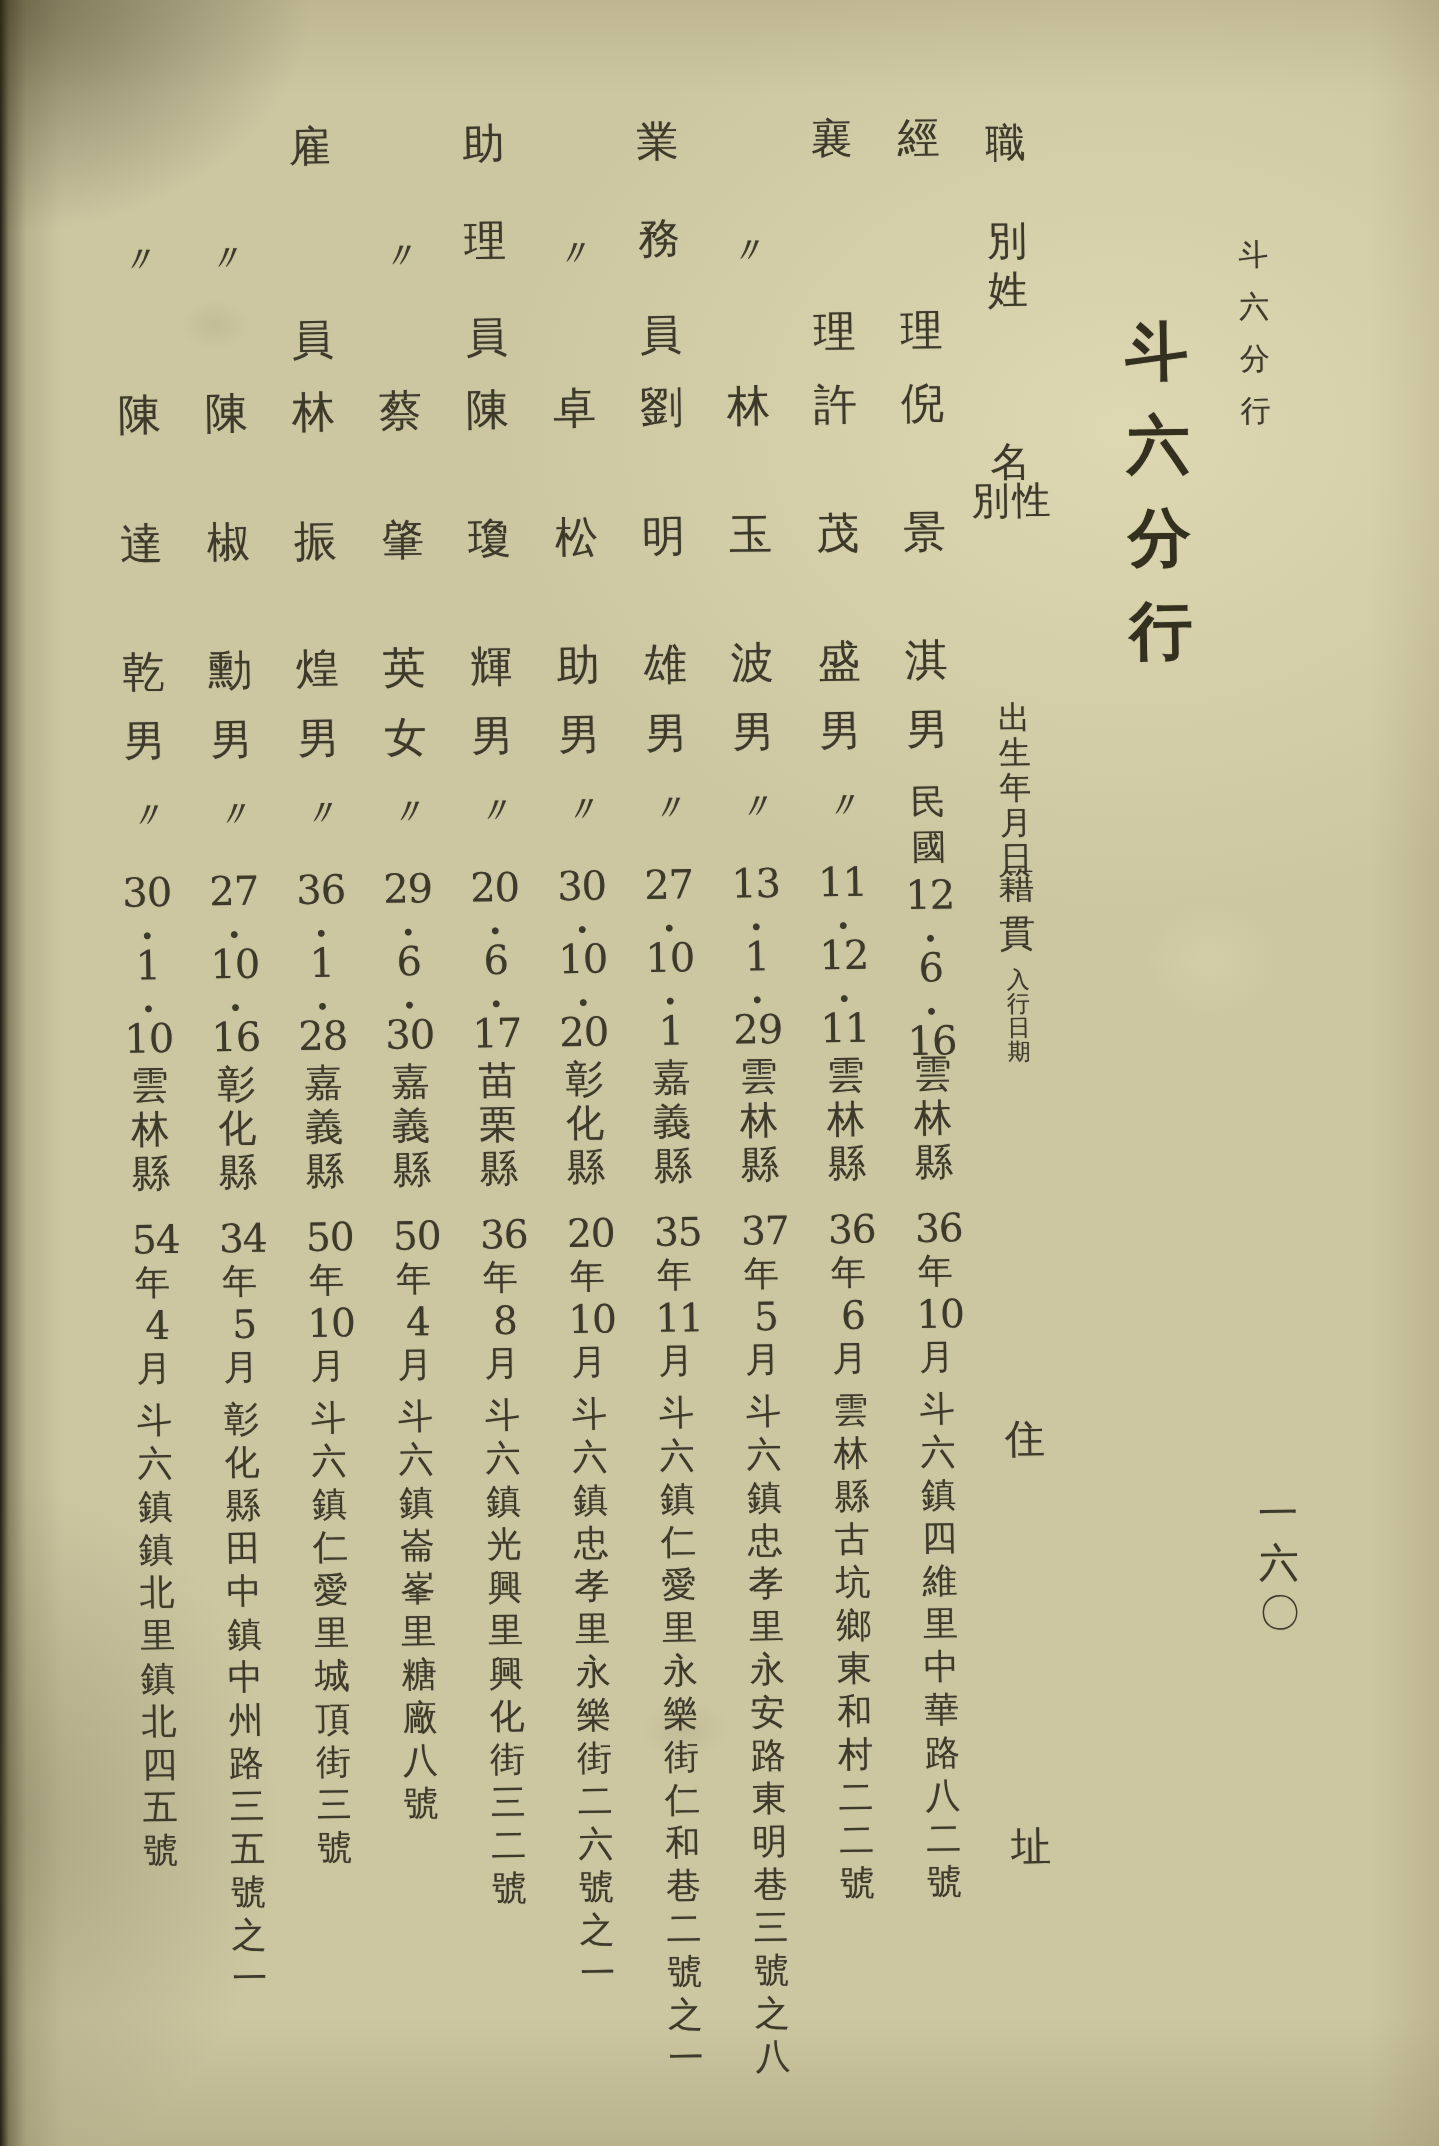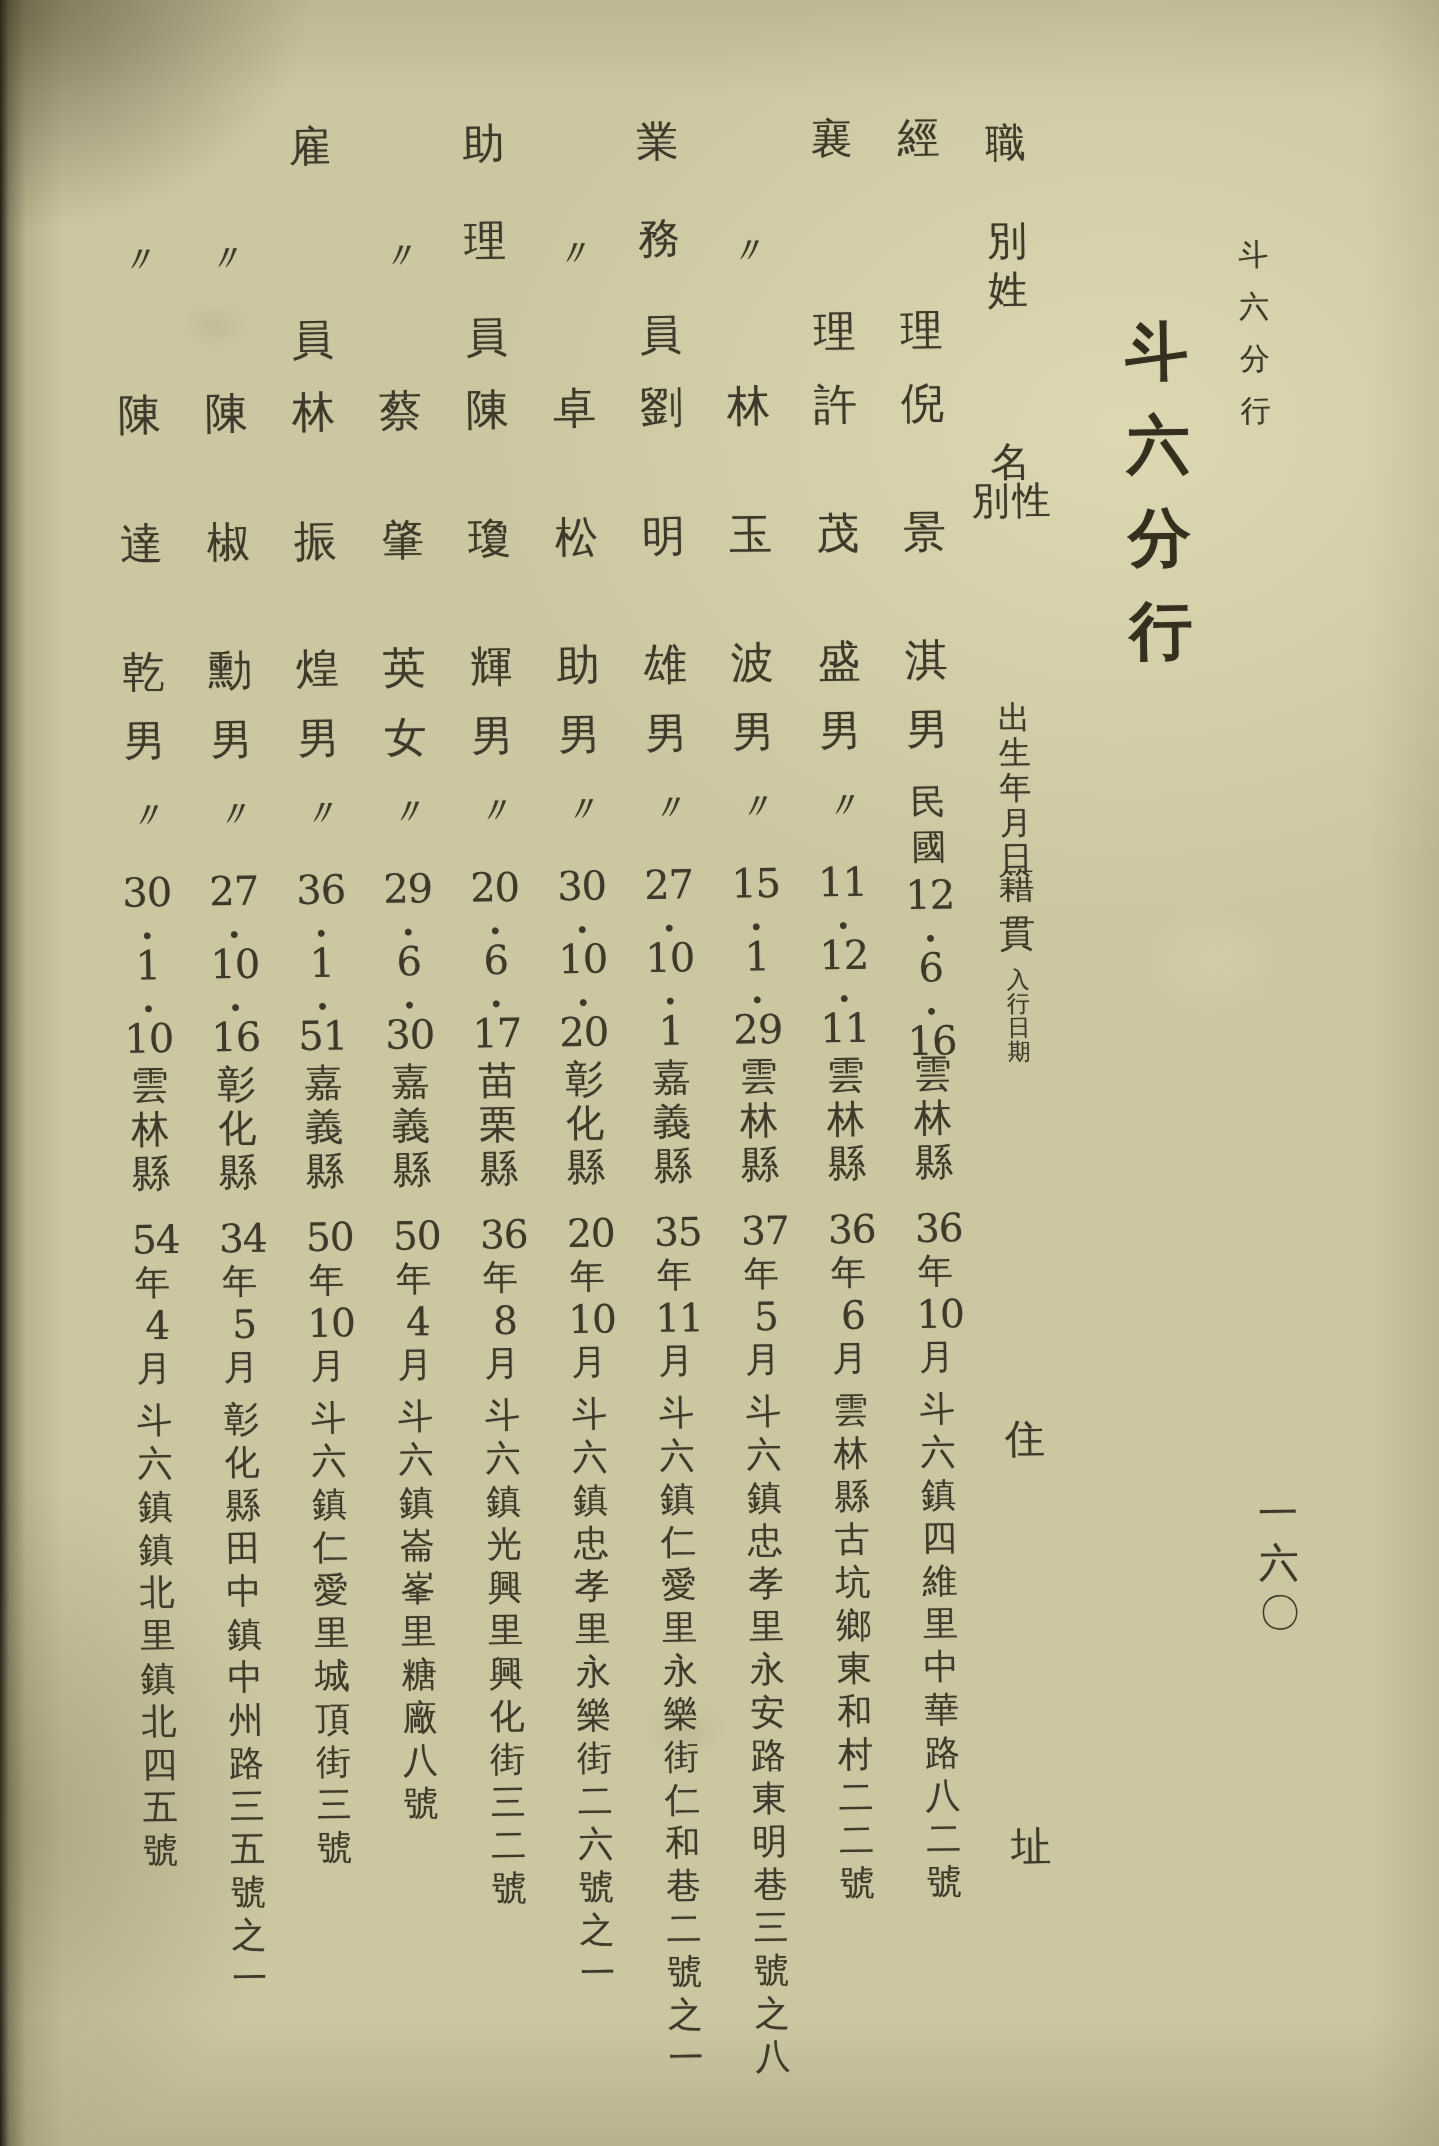--- a/index.html
+++ b/index.html
@@ -243,21 +243,21 @@
             <span class="ch">林</span>
             <span class="ch">玉</span>
             <span class="ch">波</span>
           </div>
           <div class="f f-gender vcol">
             <span class="ch">男</span>
           </div>
           <div class="f f-birth vcol">
             <span class="dm">〃</span>
             <span class="sp"></span>
-            <span class="num">15</span>
+            <span class="num">13</span>
             <span class="dot">•</span>
             <span class="num">1</span>
             <span class="dot">•</span>
             <span class="num">29</span>
           </div>
           <div class="f f-origin vcol">
             <span class="ch">雲</span>
             <span class="ch">林</span>
             <span class="ch">縣</span>
           </div>
@@ -495,21 +495,21 @@
           <div class="f f-gender vcol">
             <span class="ch">男</span>
           </div>
           <div class="f f-birth vcol">
             <span class="dm">〃</span>
             <span class="sp"></span>
             <span class="num">36</span>
             <span class="dot">•</span>
             <span class="num">1</span>
             <span class="dot">•</span>
-            <span class="num">51</span>
+            <span class="num">28</span>
           </div>
           <div class="f f-origin vcol">
             <span class="ch">嘉</span>
             <span class="ch">義</span>
             <span class="ch">縣</span>
           </div>
           <div class="f f-join vcol">
             <span class="num">50</span>
             <span class="ch">年</span>
             <span class="num">10</span>

